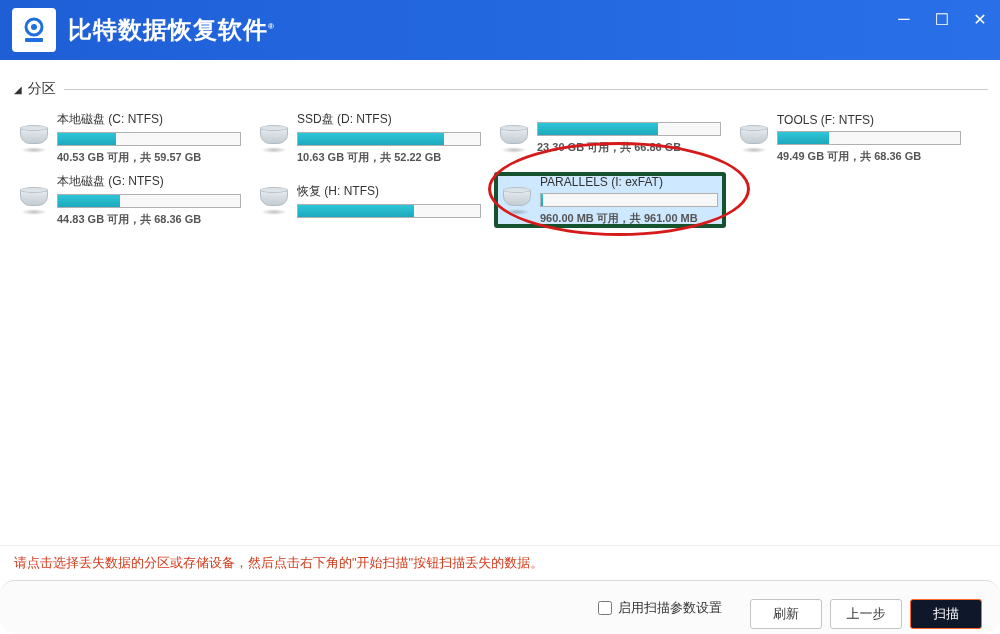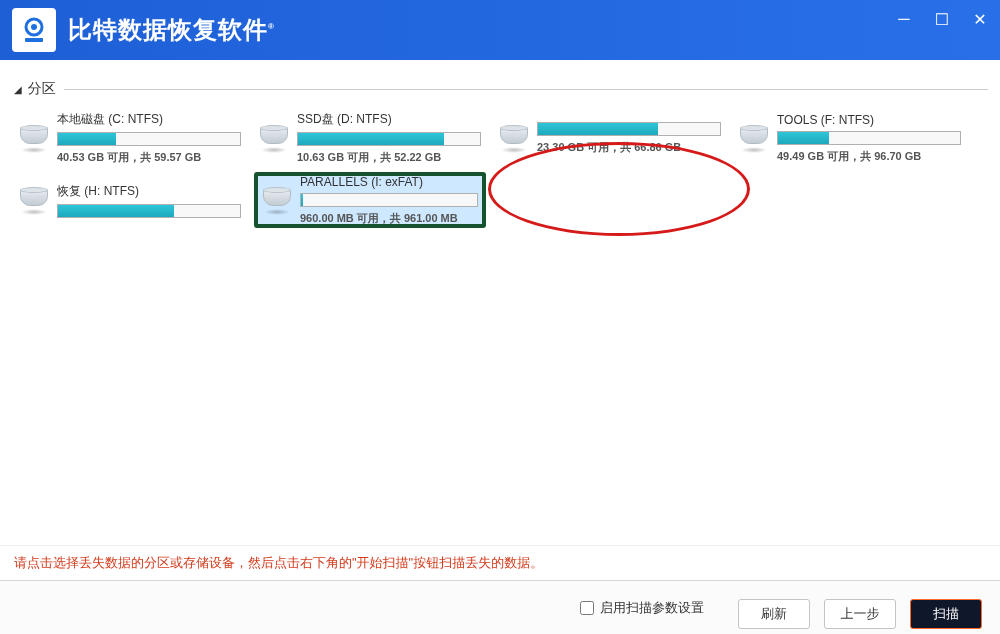--- a/index.html
+++ b/index.html
@@ -36,21 +36,21 @@
     .progress { width: 100%; height: 14px; border: 1px solid #b0b0b0; background: #f8f8f8; position: relative; }
     .progress-fill { height: 100%; background: linear-gradient(#2dc5d8, #1ea9bc); }
     .partition-usage { font-size: 11px; color: #555; white-space: nowrap; font-weight: bold; }
     
     .highlight-ring { position: absolute; border: 3px solid #d61a1a; border-radius: 50%; width: 262px; height: 94px; pointer-events: none; }
     
     .main-wrap { position: relative; }
     
     .hint-bar { padding: 8px 14px; font-size: 13px; color: #d23a1a; background: #fff; border-top: 1px solid #eee; }
     
-    .footer { height: 54px; border-top: 1px solid #d8d8d8; background: #fbfbfb; display: flex; align-items: center; justify-content: flex-end; padding: 0 18px; gap: 14px; }
+    .footer { height: 54px; border-top: 1px solid #d8d8d8; background: #fbfbfb; display: flex; align-items: center; justify-content: flex-end; padding: 0 18px; gap: 8px; border-radius: 15px; }
     .checkbox-wrap { display: flex; align-items: center; gap: 6px; font-size: 13px; color: #333; margin-right: 20px; }
     .checkbox-wrap input { width: 14px; height: 14px; }
     .btn { min-width: 72px; height: 30px; border: 1px solid #c4c4c4; background: #fff; border-radius: 3px; font-size: 13px; color: #333; cursor: pointer; padding: 0 14px; margin-top: 13px; }
     .btn-primary { background: #0f172a; border-color: #ff6a2b; color: #fff; }
   </style>
 </head>
 <body>
 
 <div class="window">
 
@@ -123,21 +123,35 @@
           <div class="disk-glyph">
             <div class="disk-shadow"></div>
             <div class="disk-body"></div>
             <div class="disk-top"></div>
           </div>
           <div class="partition-info">
             <div class="partition-name">TOOLS (F: NTFS)</div>
             <div class="progress">
               <div class="progress-fill" style="width:28%"></div>
             </div>
-            <div class="partition-usage">49.49 GB 可用，共 96.70 GB</div>
+            <div class="partition-usage">49.49 GB 可用，共 68.36 GB</div>
+          </div>
+        </div>
+        <div class="partition">
+          <div class="disk-glyph">
+            <div class="disk-shadow"></div>
+            <div class="disk-body"></div>
+            <div class="disk-top"></div>
+          </div>
+          <div class="partition-info">
+            <div class="partition-name">本地磁盘 (G: NTFS)</div>
+            <div class="progress">
+              <div class="progress-fill" style="width:34%"></div>
+            </div>
+            <div class="partition-usage">44.83 GB 可用，共 68.36 GB</div>
           </div>
         </div>
         <div class="partition">
           <div class="disk-glyph">
             <div class="disk-shadow"></div>
             <div class="disk-body"></div>
             <div class="disk-top"></div>
           </div>
           <div class="partition-info">
             <div class="partition-name">恢复 (H: NTFS)</div>

